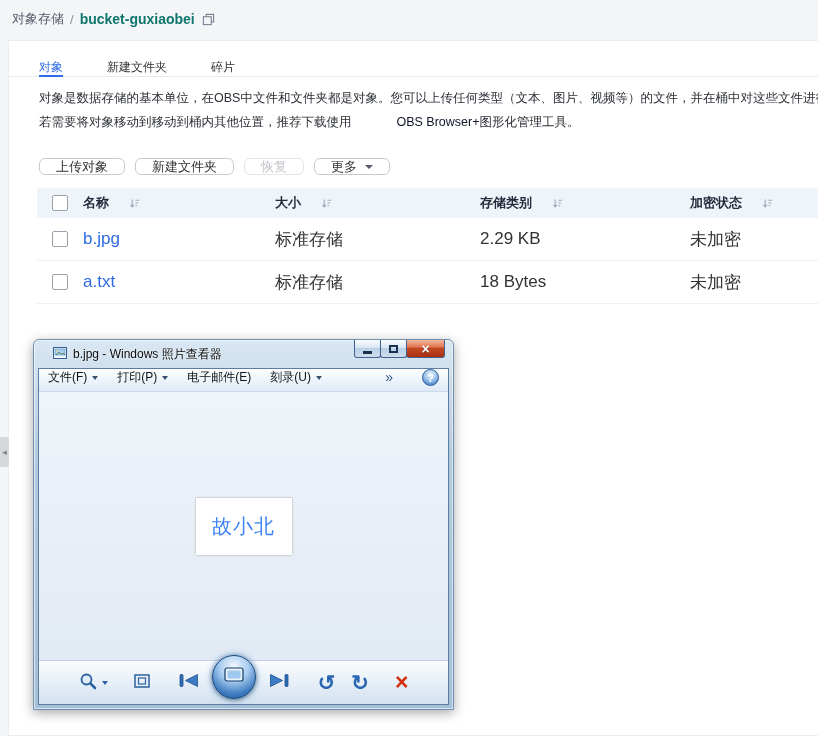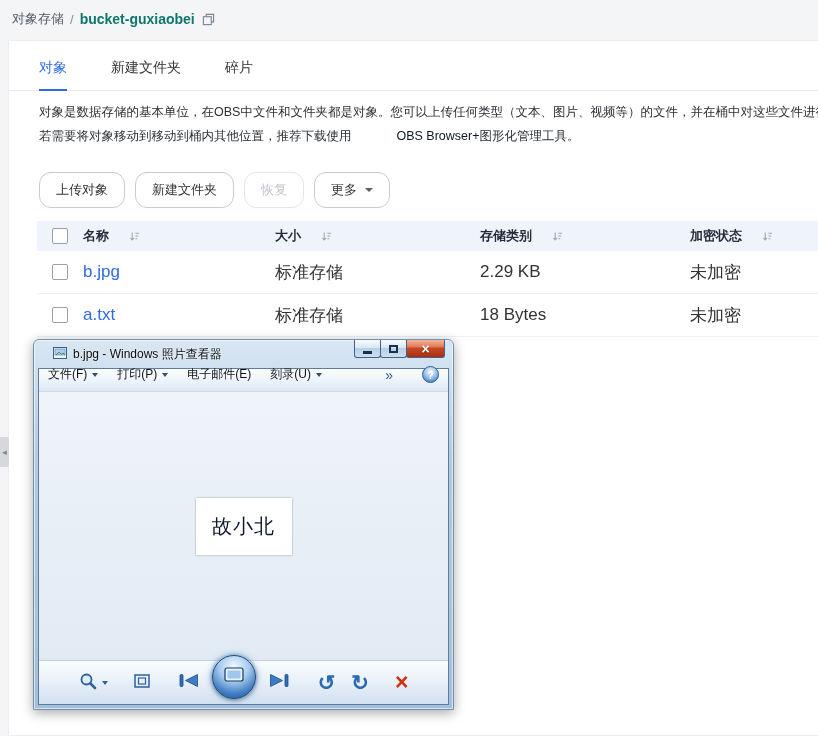--- a/index.html
+++ b/index.html
@@ -9,29 +9,29 @@
   
   .breadcrumb { position: absolute; top: 0; left: 0; right: 0; height: 38px; display: flex; align-items: center; padding-left: 12px; font-size: 13px; color: #575d6c; }
   .breadcrumb .sep { margin: 0 6px; color: #8a8e99; }
   .breadcrumb .bucket { font-size: 14px; font-weight: bold; color: #0f766e; }
   .breadcrumb .copy { margin-left: 7px; display: inline-flex; cursor: pointer; }
 
   
   .card { position: absolute; left: 8px; top: 40px; width: 810px; height: 696px; background: #fff; border: 1px solid #ecedf0; border-right: none; }
 
   .tabs { display: flex; gap: 44px; padding: 18px 0 0 30px; border-bottom: 1px solid #e8eaed; }
-  .tab { font-size: 14px; color: #333; padding-bottom: 13px; cursor: pointer; position: relative; }
+  .tab { font-size: 12px; color: #333; cursor: pointer; position: relative; }
   .tab.active { color: #2e6be4; }
   .tab.active:after { content: ""; position: absolute; left: 0; right: 0; bottom: -1px; height: 2px; background: #2e6be4; }
 
   .desc { margin: 9px 0 0 30px; font-size: 12.5px; line-height: 24px; color: #2b2f36; white-space: nowrap; overflow: hidden; }
   .desc .lnk { color: #0f172a; cursor: pointer; padding-left: 45px; }
 
   .btn-row { margin: 24px 0 0 30px; display: flex; gap: 10px; }
-  .btn { display: inline-flex; align-items: center; justify-content: center; height: 36px; padding: 0 16px; background: #fff; border: 1px solid #c7cbd1; border-radius: 12px; font-size: 13px; color: #333; cursor: pointer; font-family: Liberation Serif, serif; }
+  .btn { display: inline-flex; align-items: center; justify-content: center; height: 17px; padding: 0 16px; background: #fff; border: 1px solid #c7cbd1; border-radius: 6px; font-size: 13px; color: #333; cursor: pointer; font-family: Liberation Serif, serif; }
   .btn.disabled { color: #c3c7cc; border-color: #e4e6e9; cursor: default; }
   .caret-down { width: 0; height: 0; border-left: 4px solid transparent; border-right: 4px solid transparent; border-top: 4px solid #575d6c; margin-left: 8px; }
 
   
   .obj-table { margin: 13px 0 0 28px; }
   .t-head, .t-row { display: grid; grid-template-columns: 46px 192px 205px 210px 1fr; align-items: center; }
   .t-head { height: 30px; background: #eff4fb; font-size: 13px; font-weight: bold; color: #252b3a; }
   .t-row { height: 43px; border-bottom: 1px solid #eef0f3; font-size: 17px; color: #333; }
   .cell-check { display: flex; justify-content: center; }
   .checkbox { width: 16px; height: 16px; background: #fff; border: 1px solid #9ba1ab; border-radius: 2px; cursor: pointer; }
@@ -47,28 +47,28 @@
   .pv-titlebar { height: 28px; display: flex; align-items: center; gap: 6px; padding-left: 19px; font-size: 12px; color: #0b0b0b; text-shadow: 0 0 3px rgba(255,255,255,.9); cursor: default; }
   .pv-title { padding-right: 100px; white-space: nowrap; }
   .win-controls { position: absolute; top: 0; right: 8px; display: flex; }
   .win-btn { height: 18px; border: 1px solid #41618c; border-top: none; border-radius: 0 0 3px 3px; margin-left: -1px; display: flex; align-items: center; justify-content: center; cursor: pointer; }
   .win-btn.min, .win-btn.max { width: 27px; background: linear-gradient(#fbfdfe, #d8e6f3 45%, #bad0e5 50%, #cdddee); }
   .min-glyph { width: 9px; height: 3px; background: #16324f; margin-top: 7px; }
   .max-glyph { width: 9px; height: 8px; border: 2px solid #16324f; }
   .win-btn.close { width: 39px; background: linear-gradient(#f6b59d, #e07a55 40%, #c44a24 48%, #aa2e10); color: #fff; font-weight: bold; font-size: 14px; text-shadow: 0 1px 1px rgba(0,0,0,.45); }
 
   .pv-inner { position: absolute; left: 4px; right: 4px; top: 28px; bottom: 4px; border: 1px solid #5d7da0; background: #fff; display: flex; flex-direction: column; }
-  .pv-menubar { height: 23px; flex: 0 0 23px; background: linear-gradient(#fdfeff, #eaf2fa 60%, #dde9f6); border-bottom: 1px solid #ccd9e8; display: flex; align-items: flex-end; padding: 8px 9px; gap: 19px; font-size: 12px; color: #101418; }
+  .pv-menubar { height: 23px; flex: 0 0 23px; background: linear-gradient(#fdfeff, #eaf2fa 60%, #dde9f6); border-bottom: 1px solid #ccd9e8; display: flex; align-items: flex-start; padding: 0 9px; gap: 19px; font-size: 12px; color: #101418; }
   .menu-item { display: inline-flex; align-items: center; gap: 5px; cursor: pointer; white-space: nowrap; }
   .menu-caret { width: 0; height: 0; border-left: 3.5px solid transparent; border-right: 3.5px solid transparent; border-top: 4px solid #39506b; }
   .menu-overflow { margin-left: auto; font-size: 14px; color: #2f5a86; cursor: pointer; }
   .help-btn { margin-left: 10px; width: 17px; height: 17px; border-radius: 50%; background: radial-gradient(circle at 50% 30%, #eef6fd, #9fc5ec 45%, #3e7cc4 90%); border: 1px solid #2d5c96; color: #fff; font-size: 11px; font-weight: bold; display: flex; align-items: center; justify-content: center; cursor: pointer; }
 
   .pv-content { flex: 1 1 auto; background: linear-gradient(180deg, #eff4fa, #e2eaf4); display: flex; align-items: center; justify-content: center; }
-  .pv-image { width: 96px; height: 57px; background: #fff; box-shadow: 0 0 2px rgba(0,0,0,.35); display: flex; align-items: center; justify-content: center; font-family: "Liberation Serif", serif; font-size: 20px; color: #0f172a; letter-spacing: 1px; }
+  .pv-image { width: 96px; height: 57px; background: #fff; box-shadow: 0 0 2px rgba(0,0,0,.35); display: flex; align-items: center; justify-content: center; font-family: "Liberation Serif", serif; font-size: 20px; color: #3b82f6; letter-spacing: 1px; }
 
   .pv-toolbar { flex: 0 0 44px; height: 44px; background: linear-gradient(#fbfdfe, #e5eef7 55%, #d2e1f0); border-top: 1px solid #c3d2e2; display: flex; align-items: center; justify-content: center; overflow: visible; }
   .tb-btn { display: inline-flex; align-items: center; justify-content: center; cursor: pointer; background: transparent; border: none; }
   .zoom-btn { margin-right: 26px; gap: 4px; }
   .zoom-caret { width: 0; height: 0; border-left: 3.5px solid transparent; border-right: 3.5px solid transparent; border-top: 4px solid #2c619f; }
   .fit-btn { margin-right: 28px; }
   .prev-btn { margin-right: 12px; }
   .slideshow-btn { width: 44px; height: 44px; border-radius: 50%; margin: -12px 12px 0 0; background: radial-gradient(circle at 50% 26%, #f3f9fe 0%, #aacdf0 38%, #3f7cc0 72%, #1f5594 100%); border: 1px solid #174a80; box-shadow: 0 1px 4px rgba(0,0,0,.4), 0 0 7px rgba(90,150,215,.8); display: flex; align-items: center; justify-content: center; }
   .next-btn { margin-right: 28px; }
   .rot-btn { font-size: 21px; font-weight: 600; color: #2b67b2; line-height: 1; }

